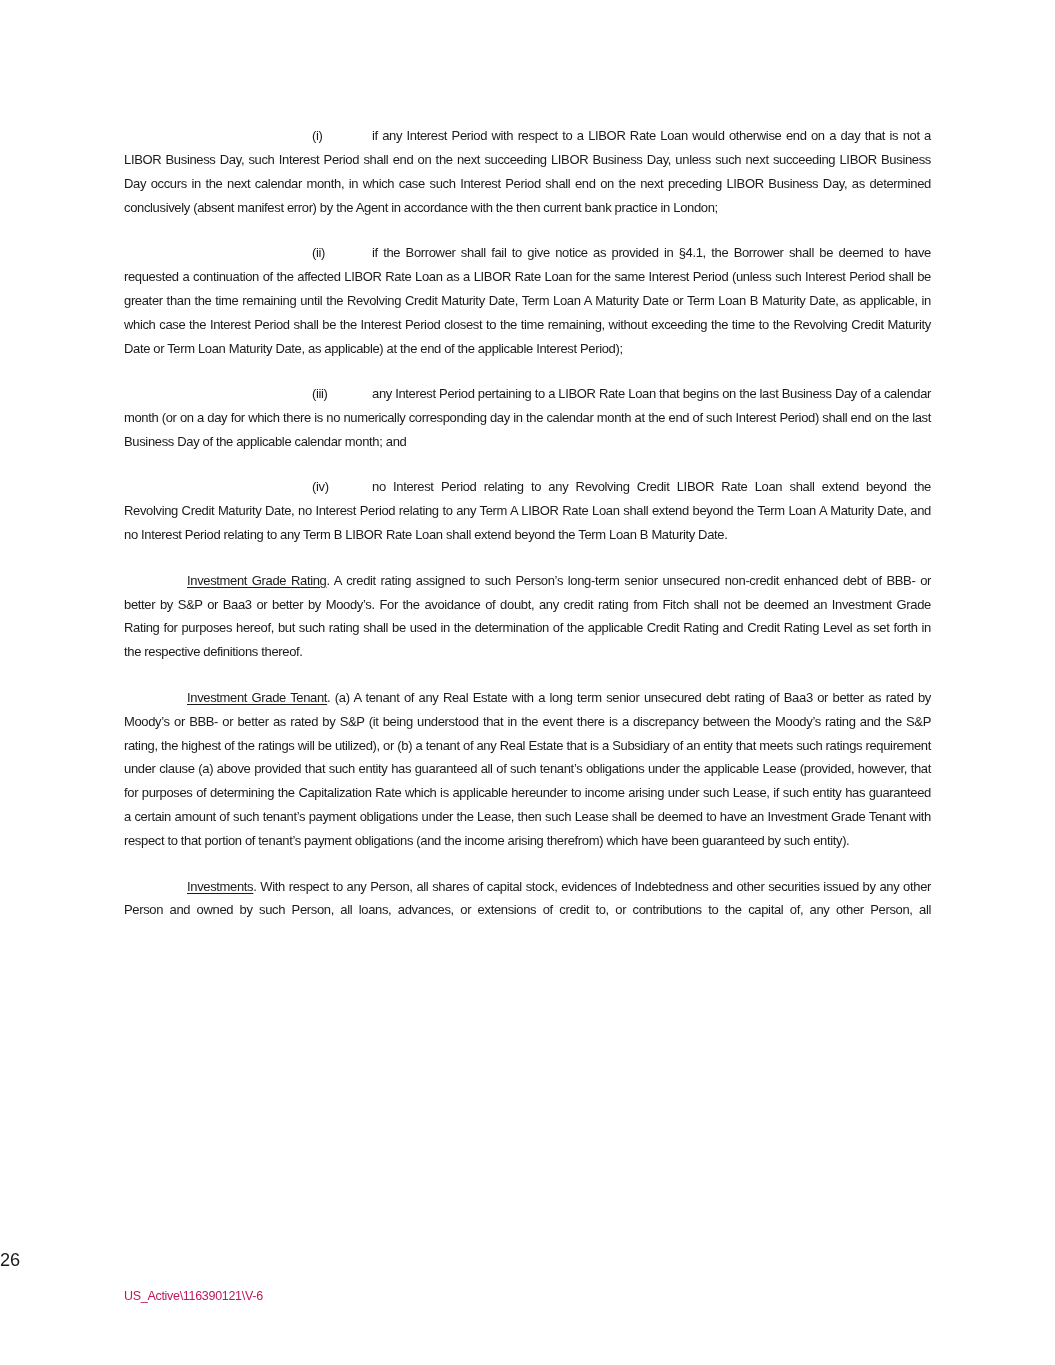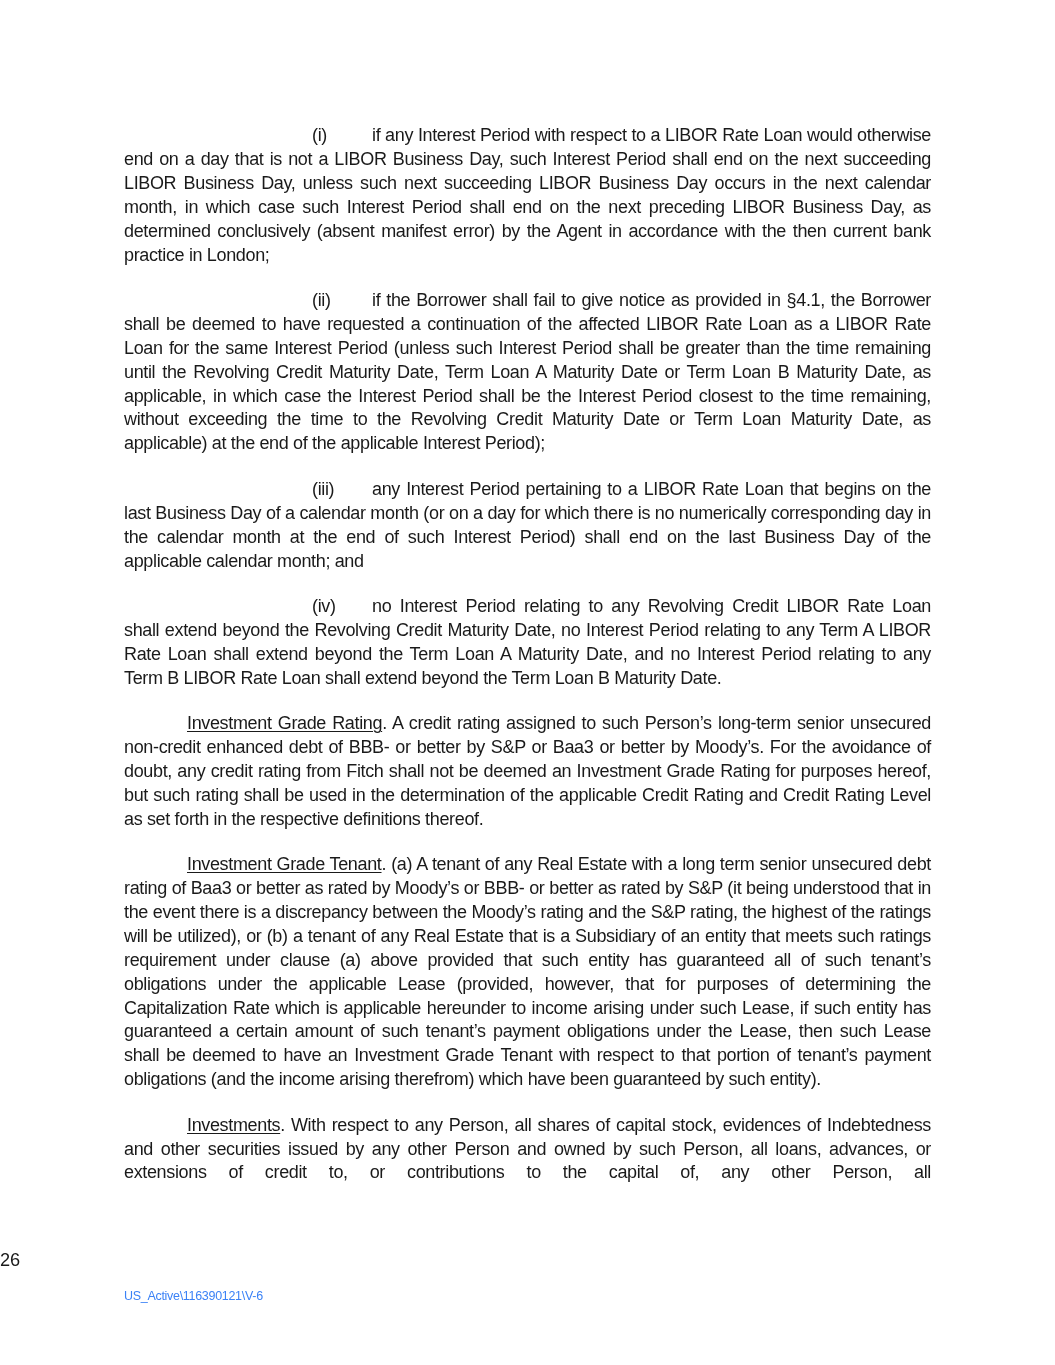--- a/index.html
+++ b/index.html
@@ -15,21 +15,21 @@
       font-family: "Liberation Sans", sans-serif;
       color: #1a1a1a;
     }
     .page {
       position: absolute;
       left: 124px;
       top: 124px;
       width: 807px;
     }
     .para {
-      font-size: 18px;
+      font-size: 13px;
       line-height: 23.9px;
       text-align: justify;
       margin: 0 0 21.5px 0;
       letter-spacing: -0.35px;
       word-spacing: 0px;
     }
     .clause-num {
       display: inline-block;
       padding-left: 188px;
       width: 60px;
@@ -57,21 +57,21 @@
       line-height: 22px;
       color: #1a1a1a;
     }
     .footer-id {
       position: absolute;
       left: 124px;
       top: 1288px;
       font-size: 12.5px;
       line-height: 16px;
       letter-spacing: -0.3px;
-      color: #3b82f6;
+      color: #be185d;
     }
   </style>
 </head>
 <body>
 
 <div class="page">
 
   <p class="para"><span class="clause-num">(i)</span><span>if any Interest Period with respect to a LIBOR Rate Loan would otherwise end on a day that is not a LIBOR Business Day, such Interest Period shall end on the next succeeding LIBOR Business Day, unless such next succeeding LIBOR Business Day occurs in the next calendar month, in which case such Interest Period shall end on the next preceding LIBOR Business Day, as determined conclusively (absent manifest error) by the Agent in accordance with the then current bank practice in London;</span></p>
 
   <p class="para"><span class="clause-num">(ii)</span><span>if the Borrower shall fail to give notice as provided in §4.1, the Borrower shall be deemed to have requested a continuation of the affected LIBOR Rate Loan as a LIBOR Rate Loan for the same Interest Period (unless such Interest Period shall be greater than the time remaining until the Revolving Credit Maturity Date, Term Loan A Maturity Date or Term Loan B Maturity Date, as applicable, in which case the Interest Period shall be the Interest Period closest to the time remaining, without exceeding the time to the Revolving Credit Maturity Date or Term Loan Maturity Date, as applicable) at the end of the applicable Interest Period);</span></p>

